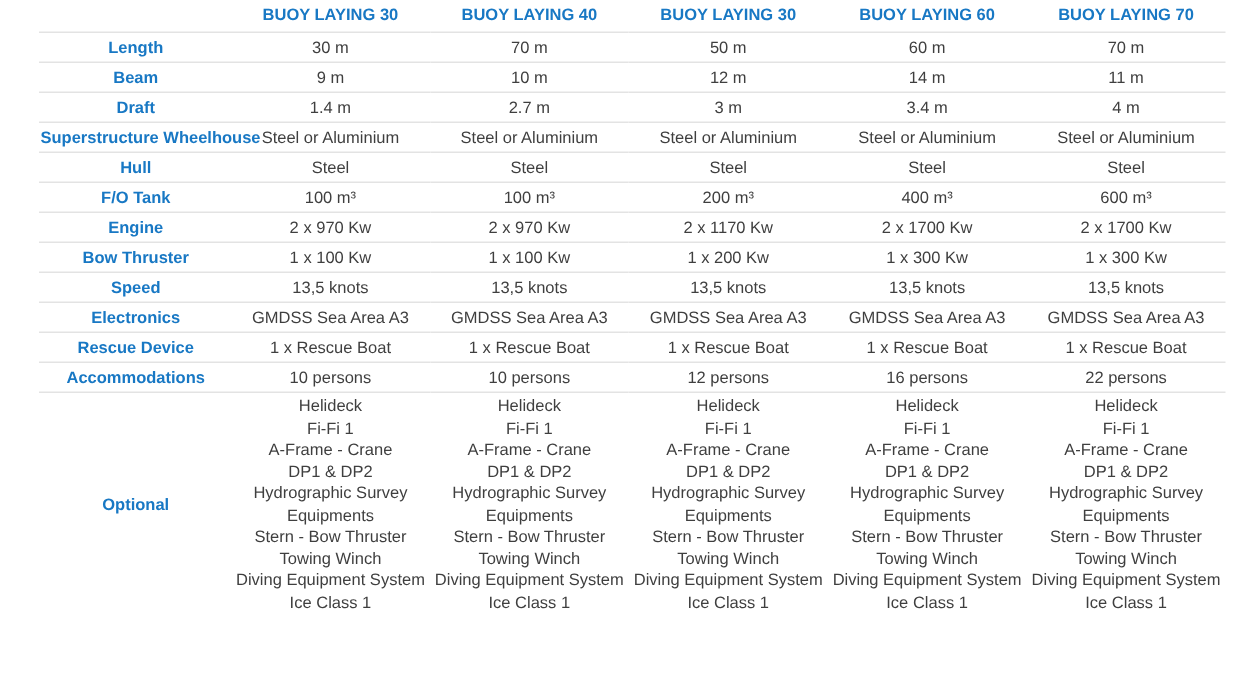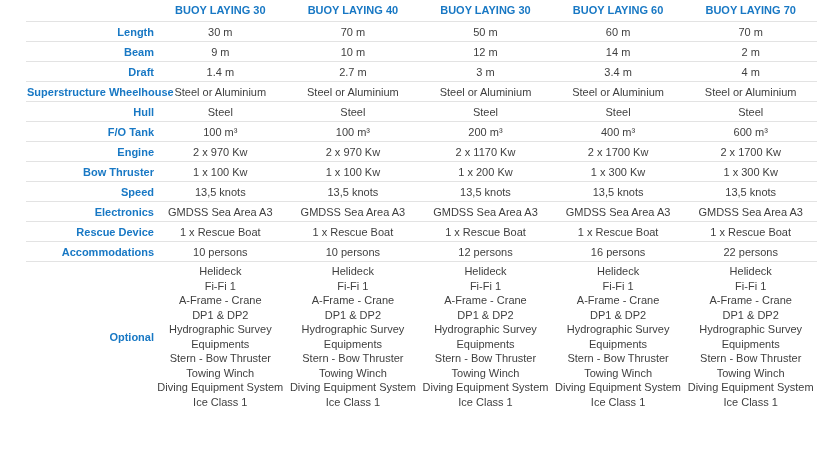--- a/index.html
+++ b/index.html
@@ -32,21 +32,21 @@
     color:var(--accent);
     text-align:center;
     padding:4px 0 5px 0;
     white-space:nowrap;
   }
   thead th.corner{text-align:left;}
   tbody tr > th, tbody tr > td{
     border-top:1px solid var(--divider);
   }
   tbody th.row-label{
-    text-align:right;
+    text-align:center;
     color:var(--accent);
     font-size:11px;
     font-weight:bold;
     padding:0 0 0 1px;
     vertical-align:middle;
     white-space:nowrap;
   }
   tbody td.spec-value{
     text-align:center;
     font-size:11px;
@@ -92,21 +92,21 @@
           <td class="spec-value">50 m</td>
           <td class="spec-value">60 m</td>
           <td class="spec-value">70 m</td>
         </tr>
         <tr>
           <th class="row-label">Beam</th>
           <td class="spec-value">9 m</td>
           <td class="spec-value">10 m</td>
           <td class="spec-value">12 m</td>
           <td class="spec-value">14 m</td>
-          <td class="spec-value">2 m</td>
+          <td class="spec-value">11 m</td>
         </tr>
         <tr>
           <th class="row-label">Draft</th>
           <td class="spec-value">1.4 m</td>
           <td class="spec-value">2.7 m</td>
           <td class="spec-value">3 m</td>
           <td class="spec-value">3.4 m</td>
           <td class="spec-value">4 m</td>
         </tr>
         <tr>

